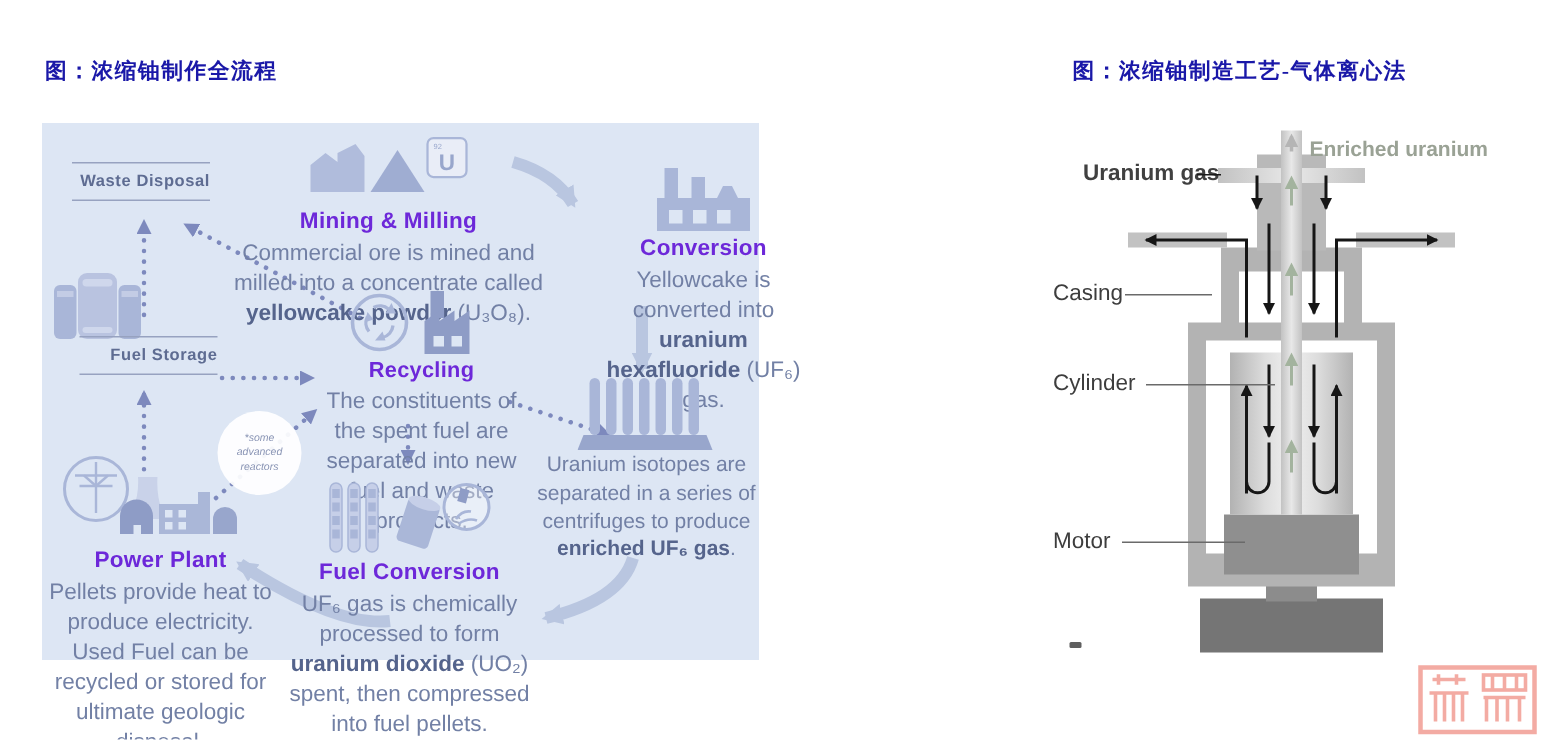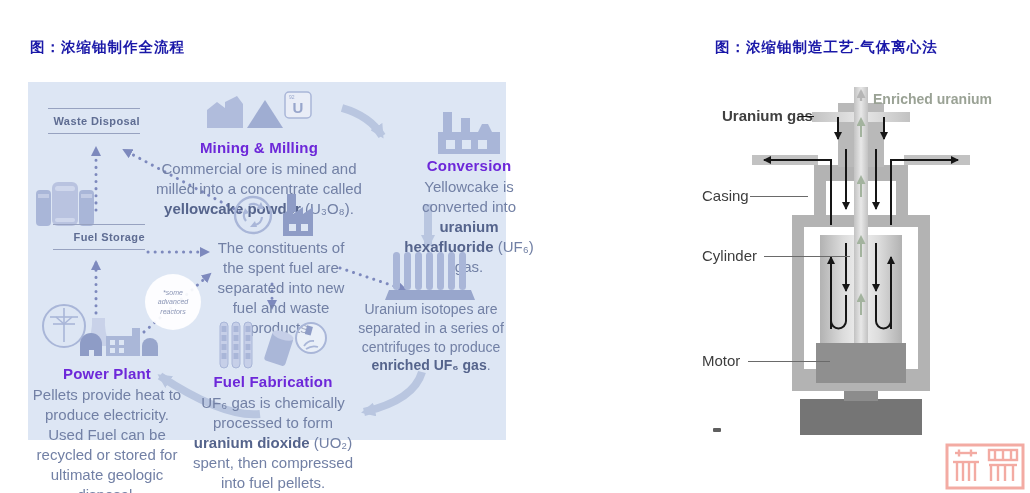--- a/index.html
+++ b/index.html
@@ -125,20 +125,21 @@
       <g fill="#a9b6d8">
         <polygon points="14,16 12,23 18,21"></polygon>
         <polygon points="30,10 33,17 26,17"></polygon>
         <polygon points="26,35 19,35 24,29"></polygon>
       </g>
       <rect x="56" y="2" width="9" height="18" fill="#8e9cc6"></rect>
       <path d="M52,44 V22 l10,-7 v7 l10,-7 v7 l10,-7 v29 z" fill="#8e9cc6"></path>
       <rect x="58" y="32" width="7" height="7" fill="#dde6f4"></rect>
       <rect x="70" y="32" width="7" height="7" fill="#dde6f4"></rect>
     </svg>
+    <div class="ttl">Recycling</div>
     <p class="dsc"><span>The constituents of the spent fuel are separated into new fuel and waste products.</span><b></b><span></span></p>
   </div>
 
   <div class="node" style="left:330px;top:168px;width:146px;">
     <svg width="92" height="50" viewBox="0 0 92 50">
       <g fill="#a9b6d8">
         <rect x="8" y="2" width="7" height="38" rx="3.5"></rect>
         <rect x="19" y="2" width="7" height="38" rx="3.5"></rect>
         <rect x="30" y="2" width="7" height="38" rx="3.5"></rect>
         <rect x="41" y="2" width="7" height="38" rx="3.5"></rect>
@@ -175,21 +176,21 @@
       <g transform="rotate(18 63 28)">
         <rect x="52" y="14" width="22" height="30" rx="3" fill="#aab7d8"></rect>
         <ellipse cx="63" cy="15" rx="11" ry="4" fill="#c6cfe8"></ellipse>
       </g>
       <g>
         <circle cx="95" cy="18" r="15" fill="rgba(255,255,255,0.35)" stroke="#a9b6d8" stroke-width="2"></circle>
         <rect x="90" y="6" width="6" height="9" fill="#8e9cc6" transform="rotate(15 93 10)"></rect>
         <path d="M88,26 q4,-6 10,-5 M90,29 q6,-4 12,-2" stroke="#a9b6d8" stroke-width="1.8" fill="none"></path>
       </g>
     </svg>
-    <div class="ttl" style="font-size:15px;">Fuel Fabrication</div>
+    <div class="ttl" style="font-size:15px;">Fuel Conversion</div>
     <p class="dsc"><span>UF₆ gas is chemically processed to form </span><b>uranium dioxide</b><span> (UO₂) spent, then compressed into fuel pellets.</span></p>
   </div>
 
   <div class="node" style="left:0px;top:220px;width:158px;">
     <svg width="135" height="62" viewBox="0 0 135 62">
       <circle cx="24" cy="24" r="21" fill="none" stroke="#a9b6d8" stroke-width="2"></circle>
       <g stroke="#a9b6d8" stroke-width="1.6">
         <line x1="24" y1="6" x2="24" y2="40"></line>
         <line x1="10" y1="15" x2="38" y2="15"></line>
         <line x1="13" y1="22" x2="35" y2="22"></line>

